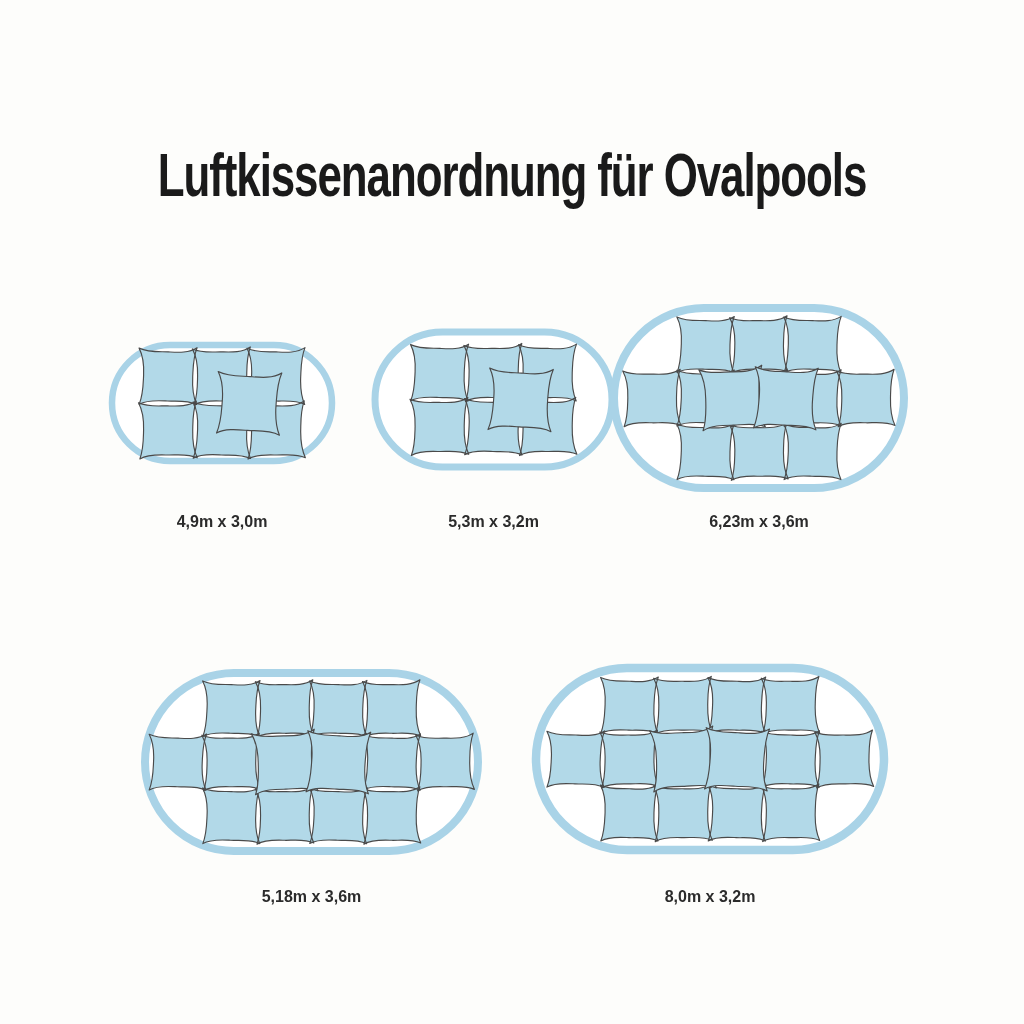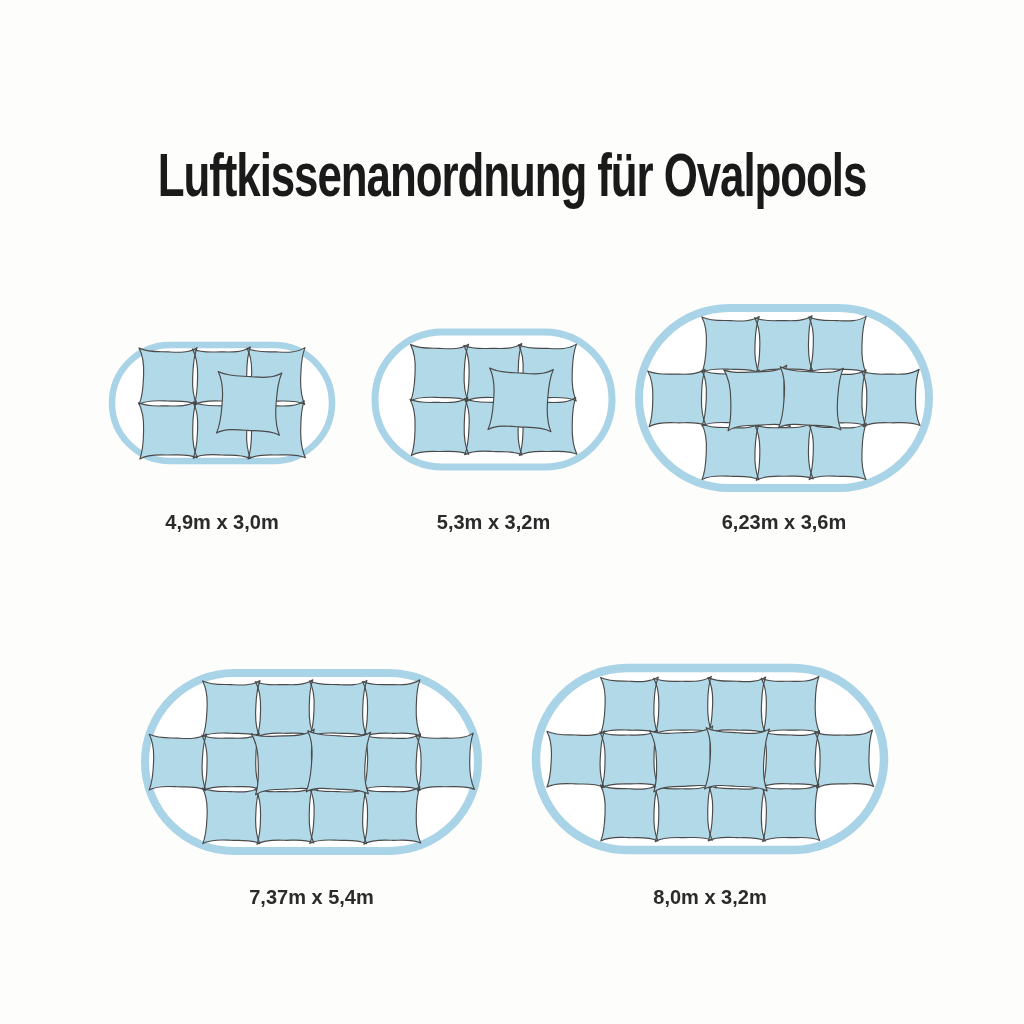--- a/index.html
+++ b/index.html
@@ -26,21 +26,21 @@
   figure.pool{
     position:absolute;
     margin:0;padding:0;
   }
   figure.pool svg{display:block;width:100%;height:100%;overflow:visible;}
   .pool-label{
     position:absolute;
     left:50%;
     transform:translateX(-50%);
     white-space:nowrap;
-    font-size:20px;
+    font-size:16px;
     line-height:24px;
     font-weight:bold;
     color:#2b2b2b;
     text-align:center;
   }
 </style>
 </head>
 <body>
 
 <h1 class="title">Luftkissenanordnung für Ovalpools</h1>
@@ -80,21 +80,21 @@
       <path d="M2,5 C18,12.5 36,10 50,10.5 C64,11 83,12.5 97,3 C90.5,20 91,38 90.5,50 C90,64 91.5,83 97.5,96 C82,88.5 62,91.5 49.5,91 C36,90.5 17,89 3.5,97 C10,80 9.5,62 10,49.5 C10.5,36 9,18 2,5 Z" transform="translate(178.5 46.5) rotate(0.6) scale(0.6102) translate(-50 -50)" fill="none" stroke="#4a4a4a" stroke-width="1.15" vector-effect="non-scaling-stroke" stroke-linejoin="round"></path>
       <path d="M2,5 C18,12.5 36,10 50,10.5 C64,11 83,12.5 97,3 C90.5,20 91,38 90.5,50 C90,64 91.5,83 97.5,96 C82,88.5 62,91.5 49.5,91 C36,90.5 17,89 3.5,97 C10,80 9.5,62 10,49.5 C10.5,36 9,18 2,5 Z" transform="translate(70.5 100.5) rotate(-0.5) scale(0.6102) translate(-50 -50)" fill="none" stroke="#4a4a4a" stroke-width="1.15" vector-effect="non-scaling-stroke" stroke-linejoin="round"></path>
       <path d="M2,5 C18,12.5 36,10 50,10.5 C64,11 83,12.5 97,3 C90.5,20 91,38 90.5,50 C90,64 91.5,83 97.5,96 C82,88.5 62,91.5 49.5,91 C36,90.5 17,89 3.5,97 C10,80 9.5,62 10,49.5 C10.5,36 9,18 2,5 Z" transform="translate(124.5 100.5) rotate(0.9) scale(0.6102) translate(-50 -50)" fill="none" stroke="#4a4a4a" stroke-width="1.15" vector-effect="non-scaling-stroke" stroke-linejoin="round"></path>
       <path d="M2,5 C18,12.5 36,10 50,10.5 C64,11 83,12.5 97,3 C90.5,20 91,38 90.5,50 C90,64 91.5,83 97.5,96 C82,88.5 62,91.5 49.5,91 C36,90.5 17,89 3.5,97 C10,80 9.5,62 10,49.5 C10.5,36 9,18 2,5 Z" transform="translate(178.5 100.5) rotate(-0.8) scale(0.6102) translate(-50 -50)" fill="none" stroke="#4a4a4a" stroke-width="1.15" vector-effect="non-scaling-stroke" stroke-linejoin="round"></path>
       <path d="M2,5 C18,12.5 36,10 50,10.5 C64,11 83,12.5 97,3 C90.5,20 91,38 90.5,50 C90,64 91.5,83 97.5,96 C82,88.5 62,91.5 49.5,91 C36,90.5 17,89 3.5,97 C10,80 9.5,62 10,49.5 C10.5,36 9,18 2,5 Z" transform="translate(151.5 73.5) rotate(2.5) scale(0.6696) translate(-50 -50)" fill="#b2d9e8" stroke="none"></path>
       <path d="M2,5 C18,12.5 36,10 50,10.5 C64,11 83,12.5 97,3 C90.5,20 91,38 90.5,50 C90,64 91.5,83 97.5,96 C82,88.5 62,91.5 49.5,91 C36,90.5 17,89 3.5,97 C10,80 9.5,62 10,49.5 C10.5,36 9,18 2,5 Z" transform="translate(151.5 73.5) rotate(2.5) scale(0.6696) translate(-50 -50)" fill="none" stroke="#4a4a4a" stroke-width="1.15" vector-effect="non-scaling-stroke" stroke-linejoin="round"></path>
     </svg>
   <figcaption class="pool-label" style="top: 184px;">5,3m x 3,2m</figcaption>
 </figure>
 
-<figure class="pool" style="left: 633px; top: 302px; width: 302px; height: 192px;">
+<figure class="pool" style="left: 608px; top: 302px; width: 302px; height: 192px;">
   <svg xmlns="http://www.w3.org/2000/svg" viewBox="0 0 302 192">
       <rect x="6" y="6" width="290" height="180" rx="90" ry="90" fill="#ffffff" stroke="#a9d3e7" stroke-width="8"></rect>
       <path d="M2,5 C18,12.5 36,10 50,10.5 C64,11 83,12.5 97,3 C90.5,20 91,38 90.5,50 C90,64 91.5,83 97.5,96 C82,88.5 62,91.5 49.5,91 C36,90.5 17,89 3.5,97 C10,80 9.5,62 10,49.5 C10.5,36 9,18 2,5 Z" transform="translate(97.5 42.5) rotate(0.8) scale(0.6045499999999999) translate(-50 -50)" fill="#b2d9e8" stroke="none"></path>
       <path d="M2,5 C18,12.5 36,10 50,10.5 C64,11 83,12.5 97,3 C90.5,20 91,38 90.5,50 C90,64 91.5,83 97.5,96 C82,88.5 62,91.5 49.5,91 C36,90.5 17,89 3.5,97 C10,80 9.5,62 10,49.5 C10.5,36 9,18 2,5 Z" transform="translate(151 42.5) rotate(-0.7) scale(0.6045499999999999) translate(-50 -50)" fill="#b2d9e8" stroke="none"></path>
       <path d="M2,5 C18,12.5 36,10 50,10.5 C64,11 83,12.5 97,3 C90.5,20 91,38 90.5,50 C90,64 91.5,83 97.5,96 C82,88.5 62,91.5 49.5,91 C36,90.5 17,89 3.5,97 C10,80 9.5,62 10,49.5 C10.5,36 9,18 2,5 Z" transform="translate(204.5 42.5) rotate(0.6) scale(0.6045499999999999) translate(-50 -50)" fill="#b2d9e8" stroke="none"></path>
       <path d="M2,5 C18,12.5 36,10 50,10.5 C64,11 83,12.5 97,3 C90.5,20 91,38 90.5,50 C90,64 91.5,83 97.5,96 C82,88.5 62,91.5 49.5,91 C36,90.5 17,89 3.5,97 C10,80 9.5,62 10,49.5 C10.5,36 9,18 2,5 Z" transform="translate(44 96) rotate(-0.5) scale(0.6045499999999999) translate(-50 -50)" fill="#b2d9e8" stroke="none"></path>
       <path d="M2,5 C18,12.5 36,10 50,10.5 C64,11 83,12.5 97,3 C90.5,20 91,38 90.5,50 C90,64 91.5,83 97.5,96 C82,88.5 62,91.5 49.5,91 C36,90.5 17,89 3.5,97 C10,80 9.5,62 10,49.5 C10.5,36 9,18 2,5 Z" transform="translate(97.5 96) rotate(0.9) scale(0.6045499999999999) translate(-50 -50)" fill="#b2d9e8" stroke="none"></path>
       <path d="M2,5 C18,12.5 36,10 50,10.5 C64,11 83,12.5 97,3 C90.5,20 91,38 90.5,50 C90,64 91.5,83 97.5,96 C82,88.5 62,91.5 49.5,91 C36,90.5 17,89 3.5,97 C10,80 9.5,62 10,49.5 C10.5,36 9,18 2,5 Z" transform="translate(151 96) rotate(-0.8) scale(0.6045499999999999) translate(-50 -50)" fill="#b2d9e8" stroke="none"></path>
       <path d="M2,5 C18,12.5 36,10 50,10.5 C64,11 83,12.5 97,3 C90.5,20 91,38 90.5,50 C90,64 91.5,83 97.5,96 C82,88.5 62,91.5 49.5,91 C36,90.5 17,89 3.5,97 C10,80 9.5,62 10,49.5 C10.5,36 9,18 2,5 Z" transform="translate(204.5 96) rotate(0.5) scale(0.6045499999999999) translate(-50 -50)" fill="#b2d9e8" stroke="none"></path>
       <path d="M2,5 C18,12.5 36,10 50,10.5 C64,11 83,12.5 97,3 C90.5,20 91,38 90.5,50 C90,64 91.5,83 97.5,96 C82,88.5 62,91.5 49.5,91 C36,90.5 17,89 3.5,97 C10,80 9.5,62 10,49.5 C10.5,36 9,18 2,5 Z" transform="translate(258 96) rotate(-0.6) scale(0.6045499999999999) translate(-50 -50)" fill="#b2d9e8" stroke="none"></path>
@@ -149,21 +149,21 @@
       <path d="M2,5 C18,12.5 36,10 50,10.5 C64,11 83,12.5 97,3 C90.5,20 91,38 90.5,50 C90,64 91.5,83 97.5,96 C82,88.5 62,91.5 49.5,91 C36,90.5 17,89 3.5,97 C10,80 9.5,62 10,49.5 C10.5,36 9,18 2,5 Z" transform="translate(306.25 95) rotate(-0.9) scale(0.6045499999999999) translate(-50 -50)" fill="none" stroke="#4a4a4a" stroke-width="1.15" vector-effect="non-scaling-stroke" stroke-linejoin="round"></path>
       <path d="M2,5 C18,12.5 36,10 50,10.5 C64,11 83,12.5 97,3 C90.5,20 91,38 90.5,50 C90,64 91.5,83 97.5,96 C82,88.5 62,91.5 49.5,91 C36,90.5 17,89 3.5,97 C10,80 9.5,62 10,49.5 C10.5,36 9,18 2,5 Z" transform="translate(92.25 148.5) rotate(0.6) scale(0.6045499999999999) translate(-50 -50)" fill="none" stroke="#4a4a4a" stroke-width="1.15" vector-effect="non-scaling-stroke" stroke-linejoin="round"></path>
       <path d="M2,5 C18,12.5 36,10 50,10.5 C64,11 83,12.5 97,3 C90.5,20 91,38 90.5,50 C90,64 91.5,83 97.5,96 C82,88.5 62,91.5 49.5,91 C36,90.5 17,89 3.5,97 C10,80 9.5,62 10,49.5 C10.5,36 9,18 2,5 Z" transform="translate(145.75 148.5) rotate(-0.7) scale(0.6045499999999999) translate(-50 -50)" fill="none" stroke="#4a4a4a" stroke-width="1.15" vector-effect="non-scaling-stroke" stroke-linejoin="round"></path>
       <path d="M2,5 C18,12.5 36,10 50,10.5 C64,11 83,12.5 97,3 C90.5,20 91,38 90.5,50 C90,64 91.5,83 97.5,96 C82,88.5 62,91.5 49.5,91 C36,90.5 17,89 3.5,97 C10,80 9.5,62 10,49.5 C10.5,36 9,18 2,5 Z" transform="translate(199.25 148.5) rotate(0.8) scale(0.6045499999999999) translate(-50 -50)" fill="none" stroke="#4a4a4a" stroke-width="1.15" vector-effect="non-scaling-stroke" stroke-linejoin="round"></path>
       <path d="M2,5 C18,12.5 36,10 50,10.5 C64,11 83,12.5 97,3 C90.5,20 91,38 90.5,50 C90,64 91.5,83 97.5,96 C82,88.5 62,91.5 49.5,91 C36,90.5 17,89 3.5,97 C10,80 9.5,62 10,49.5 C10.5,36 9,18 2,5 Z" transform="translate(252.75 148.5) rotate(-0.5) scale(0.6045499999999999) translate(-50 -50)" fill="none" stroke="#4a4a4a" stroke-width="1.15" vector-effect="non-scaling-stroke" stroke-linejoin="round"></path>
       <path d="M2,5 C18,12.5 36,10 50,10.5 C64,11 83,12.5 97,3 C90.5,20 91,38 90.5,50 C90,64 91.5,83 97.5,96 C82,88.5 62,91.5 49.5,91 C36,90.5 17,89 3.5,97 C10,80 9.5,62 10,49.5 C10.5,36 9,18 2,5 Z" transform="translate(145.75 95) rotate(-3) scale(0.6634) translate(-50 -50)" fill="#b2d9e8" stroke="none"></path>
       <path d="M2,5 C18,12.5 36,10 50,10.5 C64,11 83,12.5 97,3 C90.5,20 91,38 90.5,50 C90,64 91.5,83 97.5,96 C82,88.5 62,91.5 49.5,91 C36,90.5 17,89 3.5,97 C10,80 9.5,62 10,49.5 C10.5,36 9,18 2,5 Z" transform="translate(145.75 95) rotate(-3) scale(0.6634) translate(-50 -50)" fill="none" stroke="#4a4a4a" stroke-width="1.15" vector-effect="non-scaling-stroke" stroke-linejoin="round"></path>
       <path d="M2,5 C18,12.5 36,10 50,10.5 C64,11 83,12.5 97,3 C90.5,20 91,38 90.5,50 C90,64 91.5,83 97.5,96 C82,88.5 62,91.5 49.5,91 C36,90.5 17,89 3.5,97 C10,80 9.5,62 10,49.5 C10.5,36 9,18 2,5 Z" transform="translate(199.25 95) rotate(2.5) scale(0.6634) translate(-50 -50)" fill="#b2d9e8" stroke="none"></path>
       <path d="M2,5 C18,12.5 36,10 50,10.5 C64,11 83,12.5 97,3 C90.5,20 91,38 90.5,50 C90,64 91.5,83 97.5,96 C82,88.5 62,91.5 49.5,91 C36,90.5 17,89 3.5,97 C10,80 9.5,62 10,49.5 C10.5,36 9,18 2,5 Z" transform="translate(199.25 95) rotate(2.5) scale(0.6634) translate(-50 -50)" fill="none" stroke="#4a4a4a" stroke-width="1.15" vector-effect="non-scaling-stroke" stroke-linejoin="round"></path>
     </svg>
-  <figcaption class="pool-label" style="top: 218px;">7,37m x 5,4m</figcaption>
+  <figcaption class="pool-label" style="top: 218px;">5,18m x 3,6m</figcaption>
 </figure>
 
 <figure class="pool" style="left: 530px; top: 662px; width: 360px; height: 194px;">
   <svg xmlns="http://www.w3.org/2000/svg" viewBox="0 0 360 194">
       <rect x="6" y="6" width="348" height="182" rx="91" ry="91" fill="#ffffff" stroke="#a9d3e7" stroke-width="8.5"></rect>
       <path d="M2,5 C18,12.5 36,10 50,10.5 C64,11 83,12.5 97,3 C90.5,20 91,38 90.5,50 C90,64 91.5,83 97.5,96 C82,88.5 62,91.5 49.5,91 C36,90.5 17,89 3.5,97 C10,80 9.5,62 10,49.5 C10.5,36 9,18 2,5 Z" transform="translate(99.375 43.25) rotate(0.8) scale(0.607375) translate(-50 -50)" fill="#b2d9e8" stroke="none"></path>
       <path d="M2,5 C18,12.5 36,10 50,10.5 C64,11 83,12.5 97,3 C90.5,20 91,38 90.5,50 C90,64 91.5,83 97.5,96 C82,88.5 62,91.5 49.5,91 C36,90.5 17,89 3.5,97 C10,80 9.5,62 10,49.5 C10.5,36 9,18 2,5 Z" transform="translate(153.125 43.25) rotate(-0.7) scale(0.607375) translate(-50 -50)" fill="#b2d9e8" stroke="none"></path>
       <path d="M2,5 C18,12.5 36,10 50,10.5 C64,11 83,12.5 97,3 C90.5,20 91,38 90.5,50 C90,64 91.5,83 97.5,96 C82,88.5 62,91.5 49.5,91 C36,90.5 17,89 3.5,97 C10,80 9.5,62 10,49.5 C10.5,36 9,18 2,5 Z" transform="translate(206.875 43.25) rotate(0.6) scale(0.607375) translate(-50 -50)" fill="#b2d9e8" stroke="none"></path>
       <path d="M2,5 C18,12.5 36,10 50,10.5 C64,11 83,12.5 97,3 C90.5,20 91,38 90.5,50 C90,64 91.5,83 97.5,96 C82,88.5 62,91.5 49.5,91 C36,90.5 17,89 3.5,97 C10,80 9.5,62 10,49.5 C10.5,36 9,18 2,5 Z" transform="translate(260.625 43.25) rotate(-0.5) scale(0.607375) translate(-50 -50)" fill="#b2d9e8" stroke="none"></path>
       <path d="M2,5 C18,12.5 36,10 50,10.5 C64,11 83,12.5 97,3 C90.5,20 91,38 90.5,50 C90,64 91.5,83 97.5,96 C82,88.5 62,91.5 49.5,91 C36,90.5 17,89 3.5,97 C10,80 9.5,62 10,49.5 C10.5,36 9,18 2,5 Z" transform="translate(45.625 97) rotate(0.9) scale(0.607375) translate(-50 -50)" fill="#b2d9e8" stroke="none"></path>

